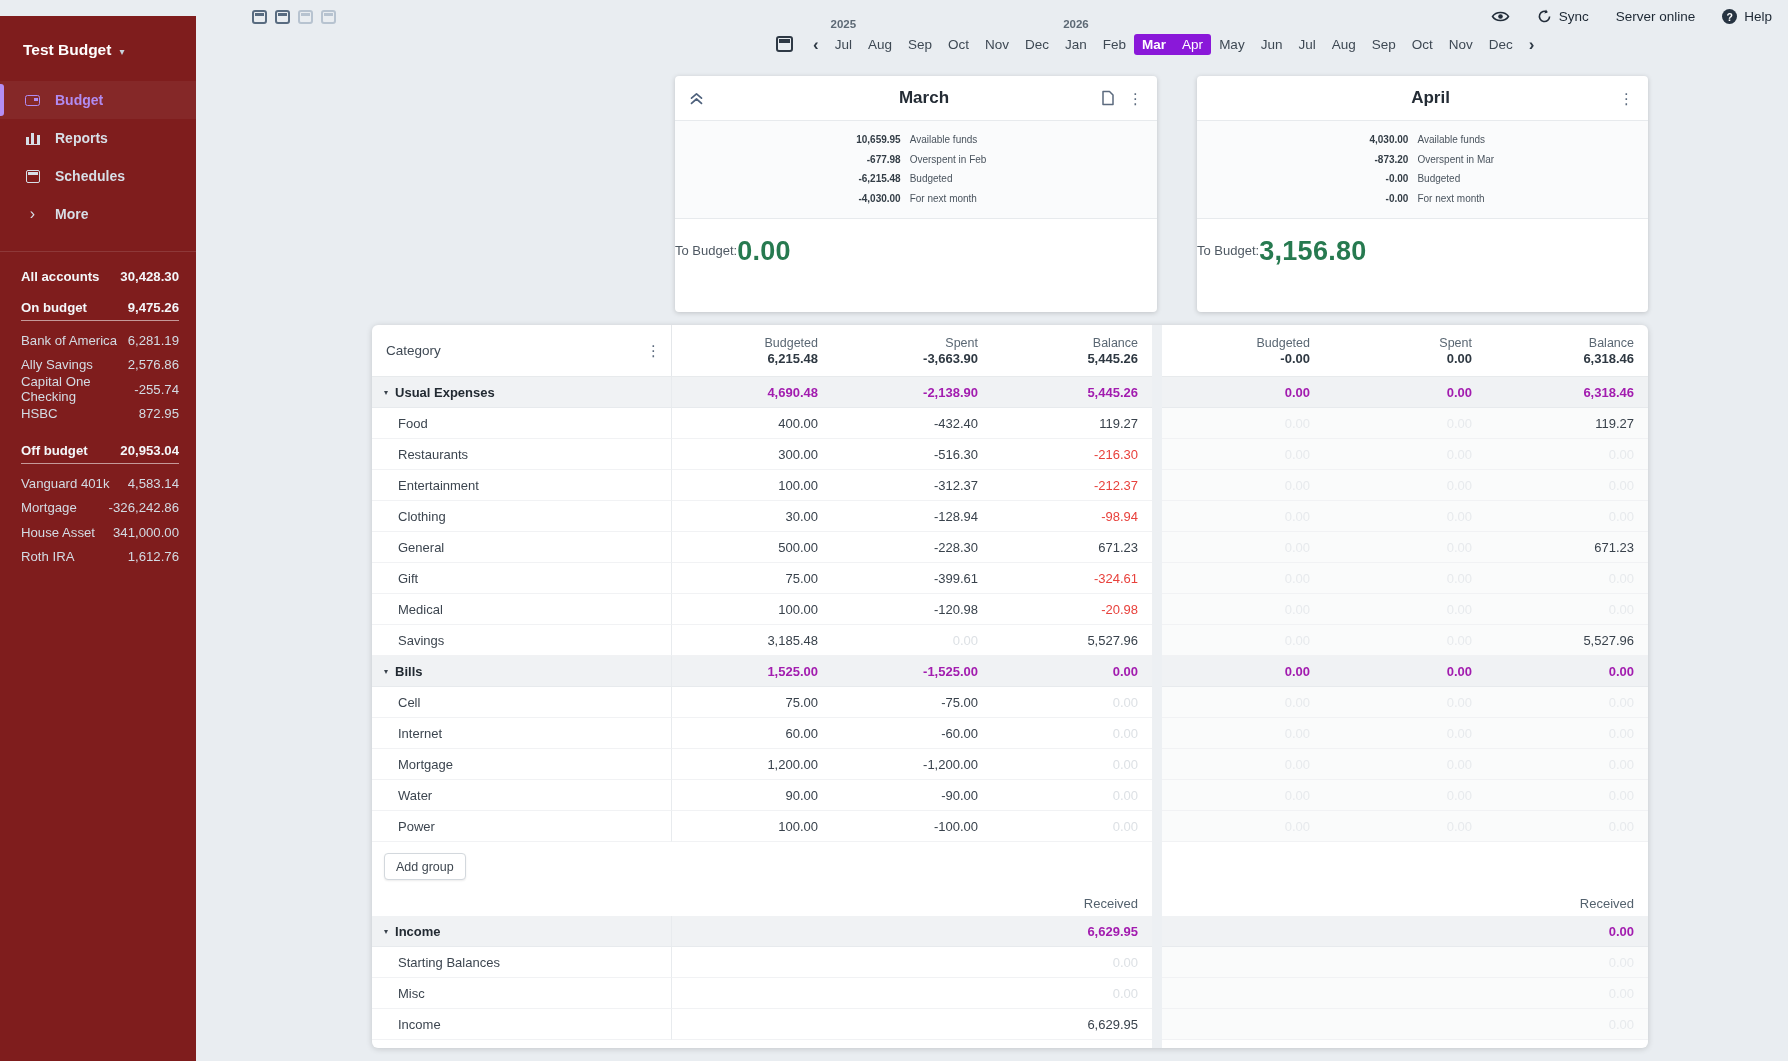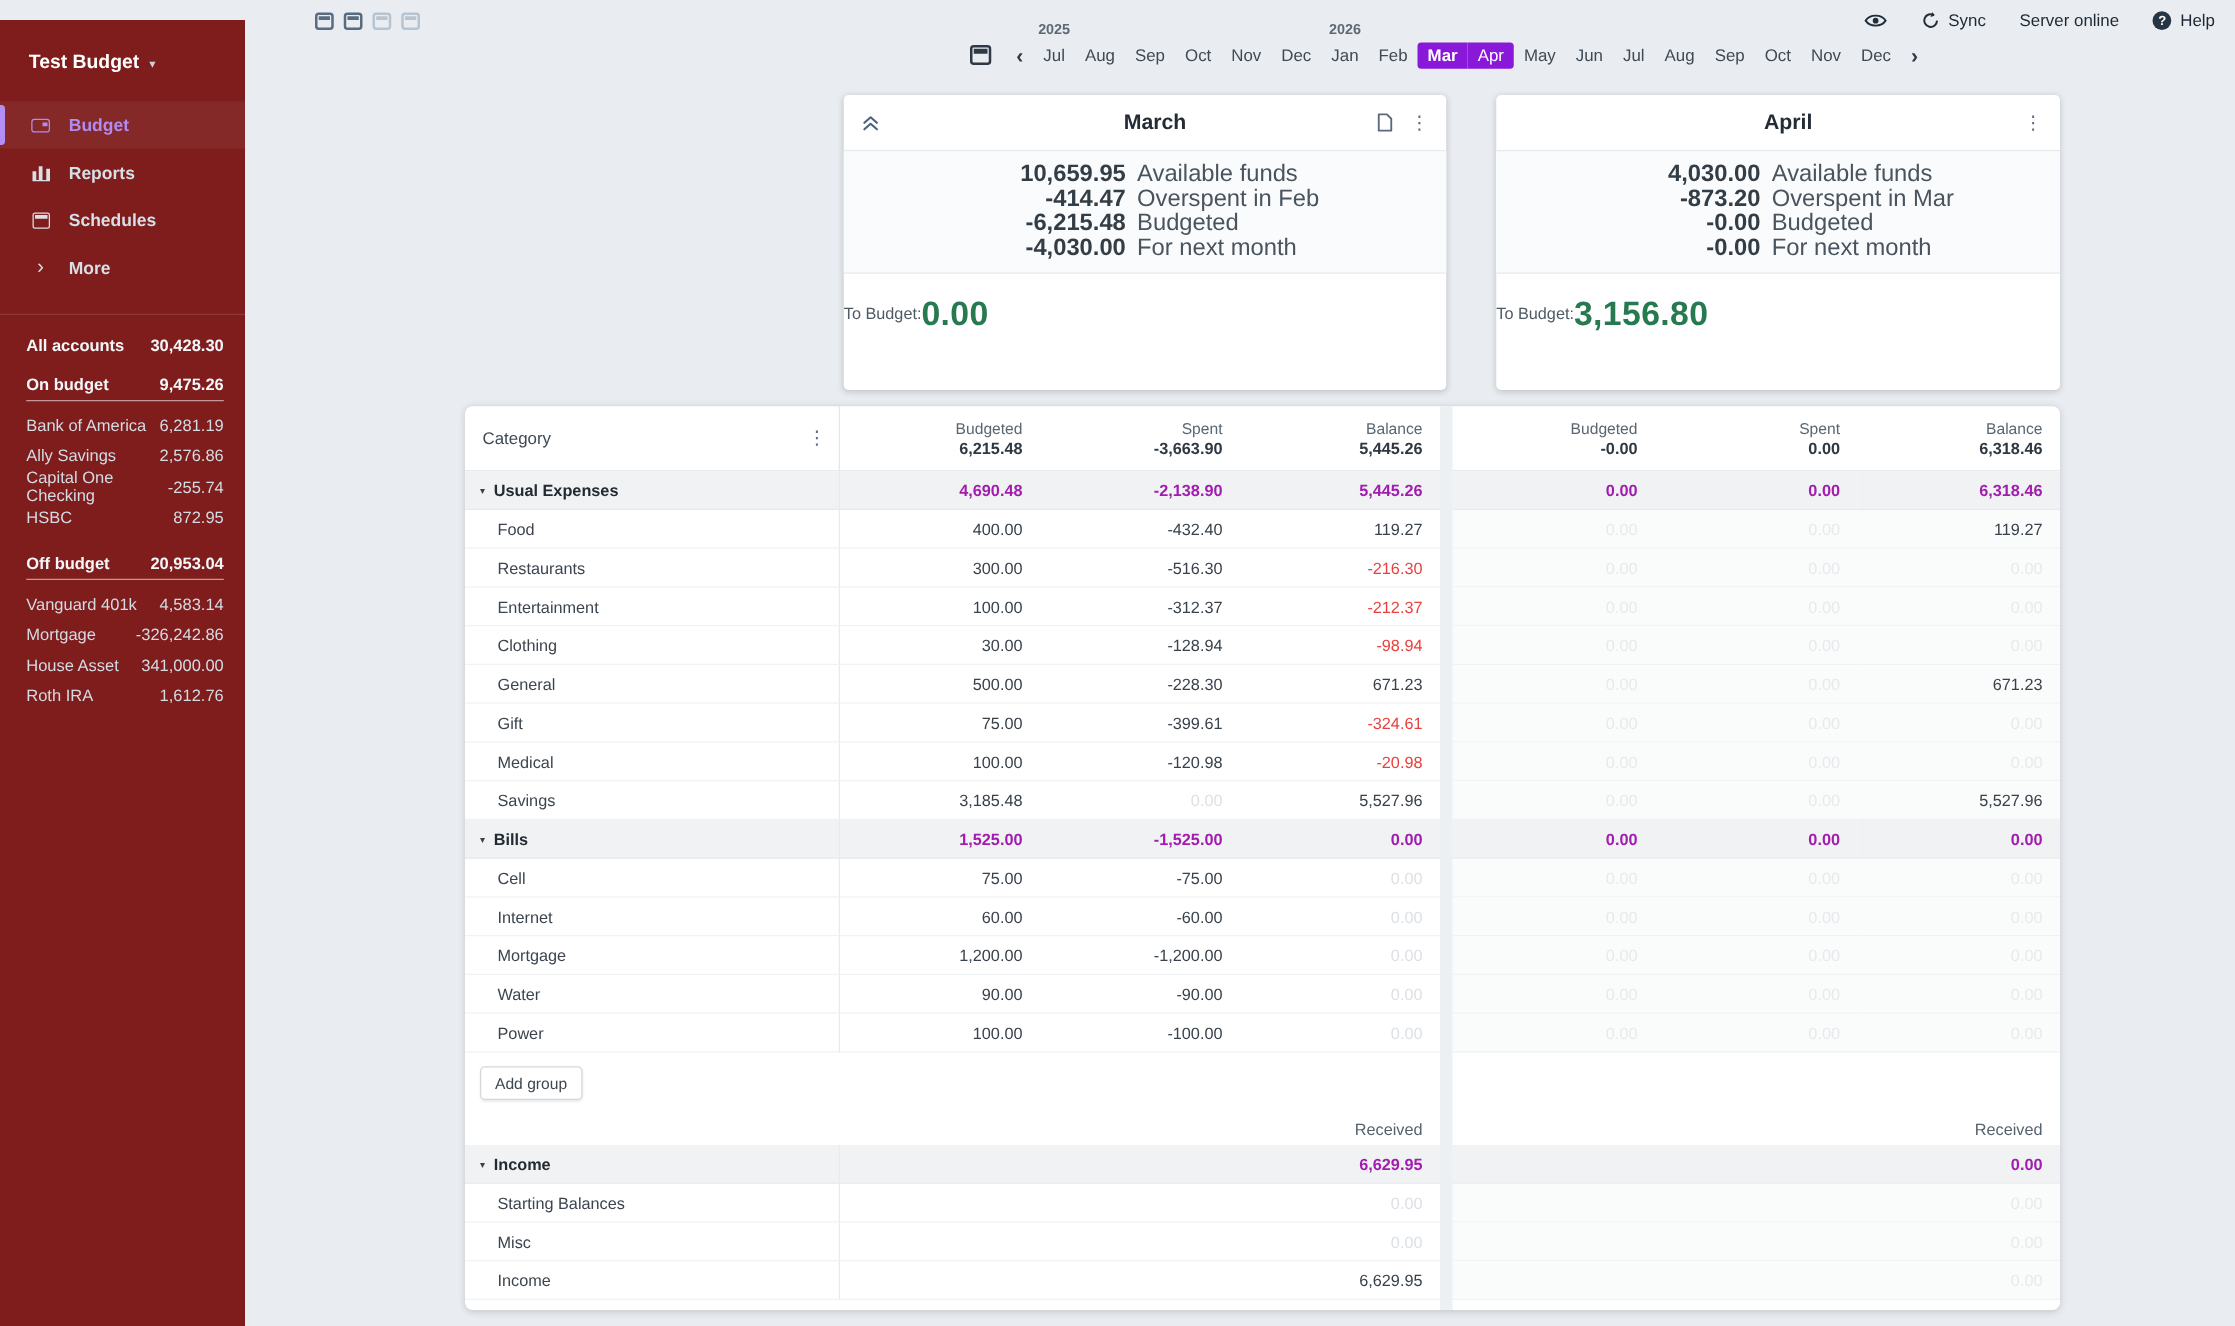--- a/index.html
+++ b/index.html
@@ -59,21 +59,21 @@
   .card { position:absolute; background:#fff; border-radius:4px; box-shadow:0 1px 5px rgba(0,0,0,.18); top:76px; height:236px; }
   #card-0 { left:432px; width:482px; }
   #card-1 { left:954px; width:451px; }
   .card-hdr { height:44px; display:flex; align-items:center; position:relative; padding:0 14px; }
   .card-title { position:absolute; left:16px; right:0; text-align:center; font-size:17px; font-weight:700; color:#242c35; }
   .card-hdr-left, .card-hdr-right { display:flex; align-items:center; gap:13px; z-index:1; }
   .card-hdr-right { margin-left:auto; }
   .kebab { color:#5b6a7e; font-size:15px; line-height:1; cursor:pointer; }
   .icon-btn { cursor:pointer; display:flex; }
   .summary { background:#fafbfc; border-top:1px solid #e7eaed; border-bottom:1px solid #e7eaed; padding:9px 0 10px; }
-  .sum-line { display:flex; font-size:19px; line-height:19.5px;padding-left:24px; }
+  .sum-line { display:flex; font-size:10px; line-height:19.5px;padding-left:24px; }
   .sum-val { width:46%; text-align:right; font-weight:600; color:#333d46; padding-right:9px; }
   .sum-label { color:#4a545e; }
   .to-budget { display:flex; flex-direction:row; align-items:center; padding-top:14px; }
   .tbl-label { font-size:13px; color:#4f5963; }
   .tbl-value { font-size:27px; font-weight:700; color:#277a50; margin-top:3px; letter-spacing:.3px; cursor:pointer; }
 
   
   .panel { position:absolute; left:129px; top:325px; width:1276px; background:#fff; border-radius:6px; box-shadow:0 1px 6px rgba(0,0,0,.16); padding-bottom:8px; }
   .gap-strip { position:absolute; left:780px; top:0; width:10px; bottom:0; background:#edf0f3; z-index:5; }
   .trow { display:grid; grid-template-columns:300px 160px 160px 160px 10px 162px 162px 162px; }
@@ -324,21 +324,21 @@
         </span>
         <span class="kebab">⋮</span>
       </span>
     </div>
     <div class="summary">
         <div class="sum-line">
           <span class="sum-val">10,659.95</span>
           <span class="sum-label">Available funds</span>
         </div>
         <div class="sum-line">
-          <span class="sum-val">-414.47</span>
+          <span class="sum-val">-677.98</span>
           <span class="sum-label">Overspent in Feb</span>
         </div>
         <div class="sum-line">
           <span class="sum-val">-6,215.48</span>
           <span class="sum-label">Budgeted</span>
         </div>
         <div class="sum-line">
           <span class="sum-val">-4,030.00</span>
           <span class="sum-label">For next month</span>
         </div>

